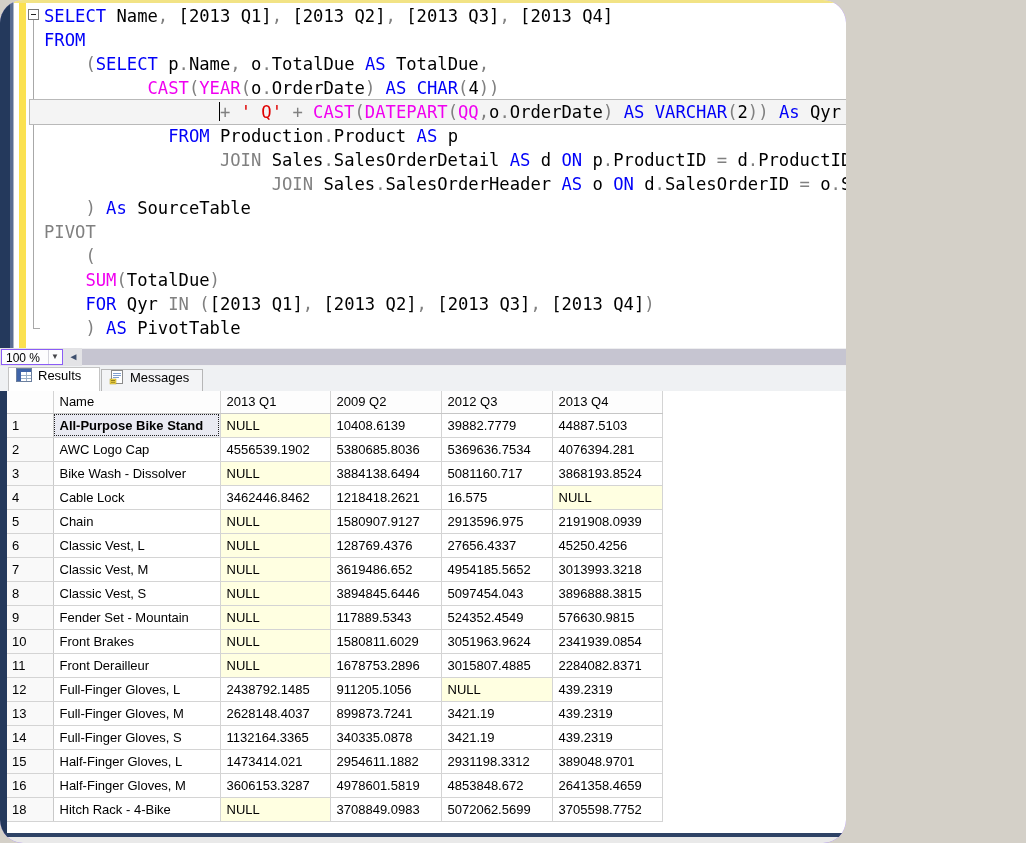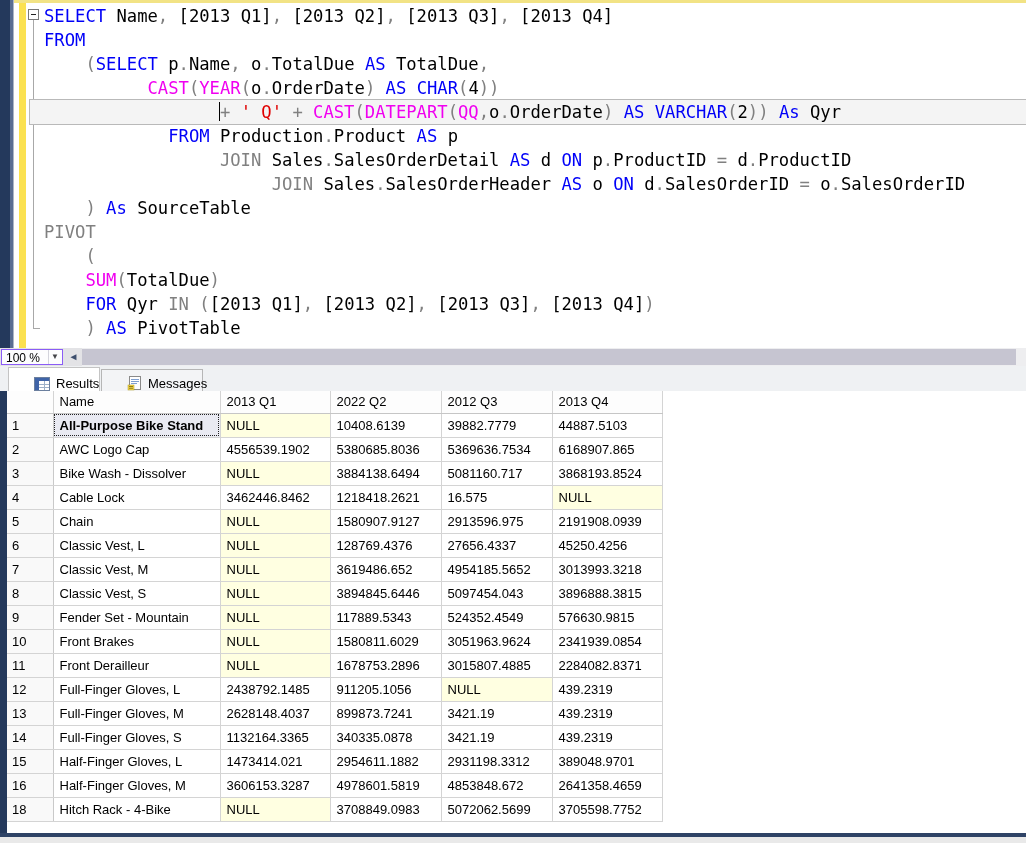--- a/index.html
+++ b/index.html
@@ -1,18 +1,18 @@
 <!DOCTYPE html>
 <html><head>
 <meta charset="utf-8">
 <style>
   html,body{margin:0;padding:0;background:#d4d0c8;}
   *{box-sizing:border-box;}
-  #window{position:relative;width:1026px;height:843px;background:#8b5cf6;overflow:hidden;
-          font-family:"Liberation Sans",sans-serif;}
+  #window{position:relative;width:846px;height:843px;background:#8b5cf6;overflow:hidden;
+          font-family:"Liberation Sans",sans-serif;border-radius:23px;}
 
   
   #editor{position:absolute;left:0;top:0;width:1026px;height:348px;background:#fff;cursor:text;}
   #editor-left-margin{position:absolute;left:0;top:0;width:14px;height:348px;
       background:linear-gradient(90deg,#24395c 0,#24395c 10px,#5a6d92 10px,#5a6d92 13px,#aeb6c6 13px);}
   #top-band{position:absolute;left:14px;top:0;width:1012px;height:3px;background:#f2e385;}
   #change-bar{position:absolute;left:19px;top:3px;width:7px;height:345px;background:#fbe150;}
   #outline-line{position:absolute;left:33px;top:20px;width:1px;height:308px;background:#a8a8a8;}
   #outline-tick{position:absolute;left:33px;top:328px;width:7px;height:1px;background:#a8a8a8;}
   #collapse-box{position:absolute;left:28px;top:9px;width:11px;height:11px;background:#fff;
@@ -37,21 +37,21 @@
   #zoom-select .zv{position:absolute;left:4px;top:1px;}
   #zoom-arrow{position:absolute;right:1px;top:0;width:13px;height:14px;border-left:1px solid #d4d4dc;
       font-size:8px;color:#44454a;text-align:center;line-height:14px;}
   #hscroll-left{position:absolute;left:66px;top:1px;width:15px;height:16px;font-size:10px;
       color:#3d4f6e;text-align:center;line-height:16px;}
   #hscroll-track{position:absolute;left:82px;top:0;width:944px;height:18px;background:#eeeef0;}
   #hscroll-thumb{position:absolute;left:0;top:1px;width:934px;height:16px;background:#c6c5d1;}
 
   
   #tabbar{position:absolute;left:0;top:366px;width:1026px;height:25px;background:#eff1f3;}
-  .tab{position:absolute;display:flex;align-items:flex-end;gap:6px;padding-left:25px;
+  .tab{position:absolute;display:flex;align-items:flex-start;gap:6px;padding-left:7px;
       font-size:13px;color:#000;cursor:default;}
   #tab-results{left:8px;top:1px;width:92px;height:24px;background:#fff;
       border:1px solid #c4c4c4;border-bottom:none;}
   #tab-messages{left:101px;top:3px;width:102px;height:22px;background:#f3f4f6;
       border:1px solid #b6b6b6;border-bottom:none;}
   .tab svg{flex:0 0 auto;}
 
   
   #gridarea{position:absolute;left:0;top:391px;width:1026px;height:442px;background:#fff;overflow:hidden;}
   #grid-left-strip{position:absolute;left:0;top:0;width:7px;height:442px;background:#24395c;}
@@ -133,41 +133,41 @@
           <col class="w-q1">
           <col class="w-q2">
           <col class="w-q3">
           <col class="w-q4">
       </colgroup>
       <thead>
           <tr id="grid-header-row">
             <th></th>
             <th>Name</th>
             <th>2013 Q1</th>
-            <th>2022 Q2</th>
+            <th>2009 Q2</th>
             <th>2012 Q3</th>
             <th>2013 Q4</th>
           </tr>
         </thead>
       <tbody id="grid-body">
           <tr>
             <td class="rh">1</td>
             <td class="name sel">All-Purpose Bike Stand</td>
             <td class="val nullc">NULL</td>
             <td class="val">10408.6139</td>
             <td class="val">39882.7779</td>
             <td class="val">44887.5103</td>
           </tr>
           <tr>
             <td class="rh">2</td>
             <td class="name">AWC Logo Cap</td>
             <td class="val">4556539.1902</td>
             <td class="val">5380685.8036</td>
             <td class="val">5369636.7534</td>
-            <td class="val">6168907.865</td>
+            <td class="val">4076394.281</td>
           </tr>
           <tr>
             <td class="rh">3</td>
             <td class="name">Bike Wash - Dissolver</td>
             <td class="val nullc">NULL</td>
             <td class="val">3884138.6494</td>
             <td class="val">5081160.717</td>
             <td class="val">3868193.8524</td>
           </tr>
           <tr>

